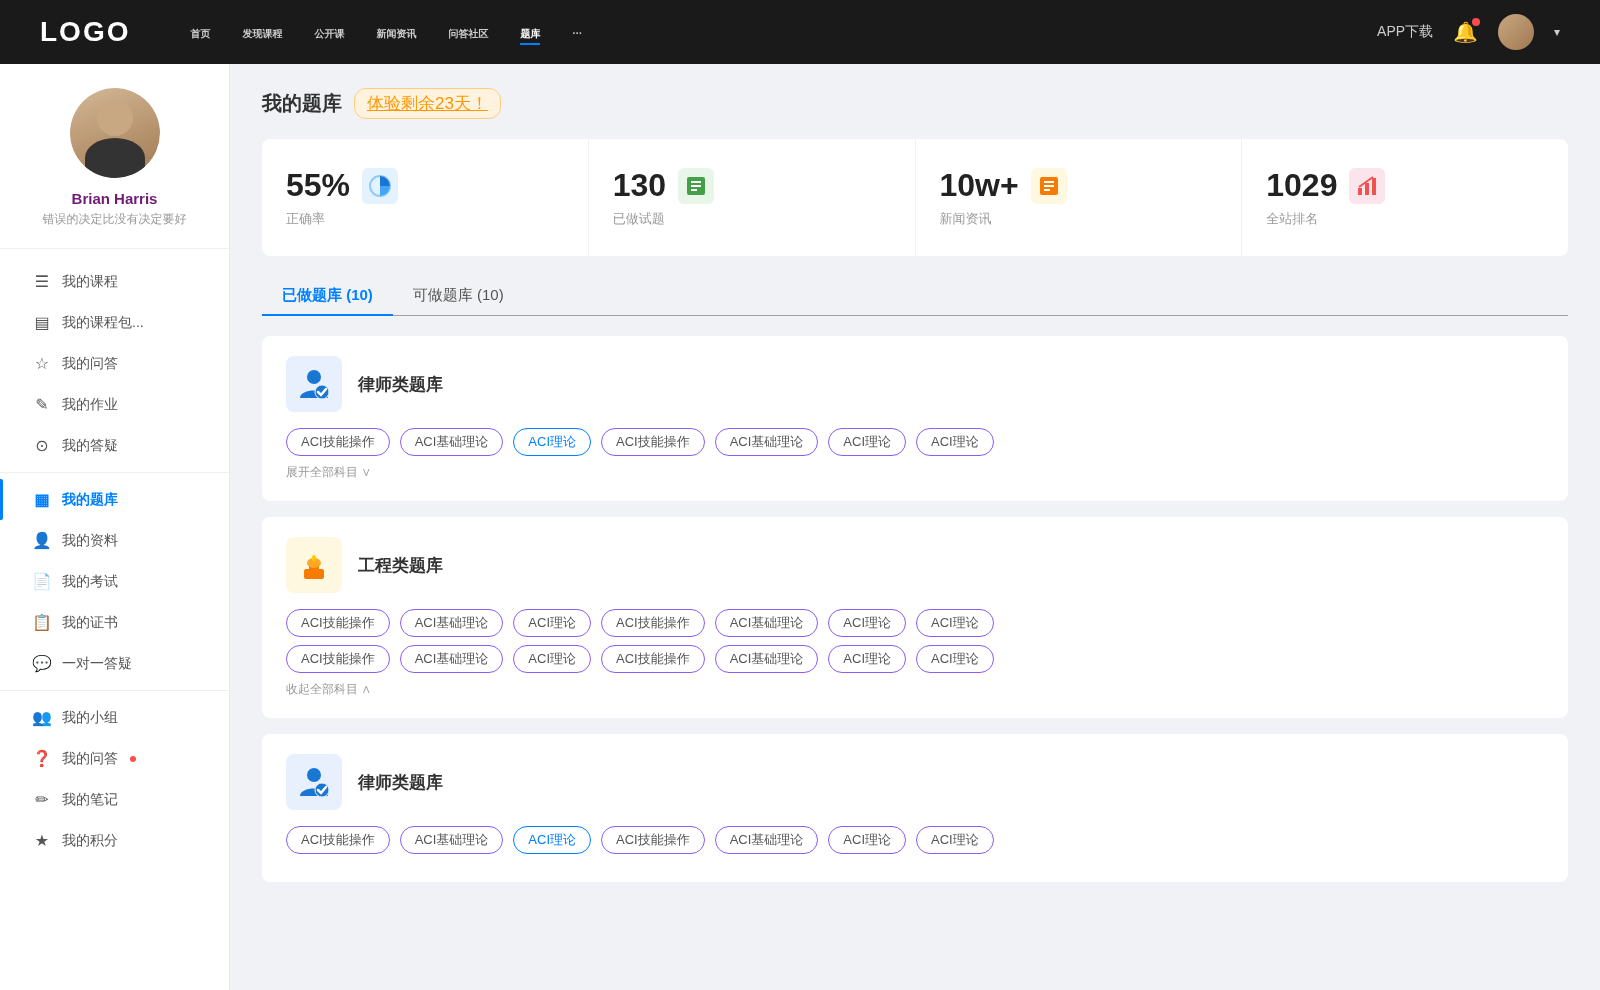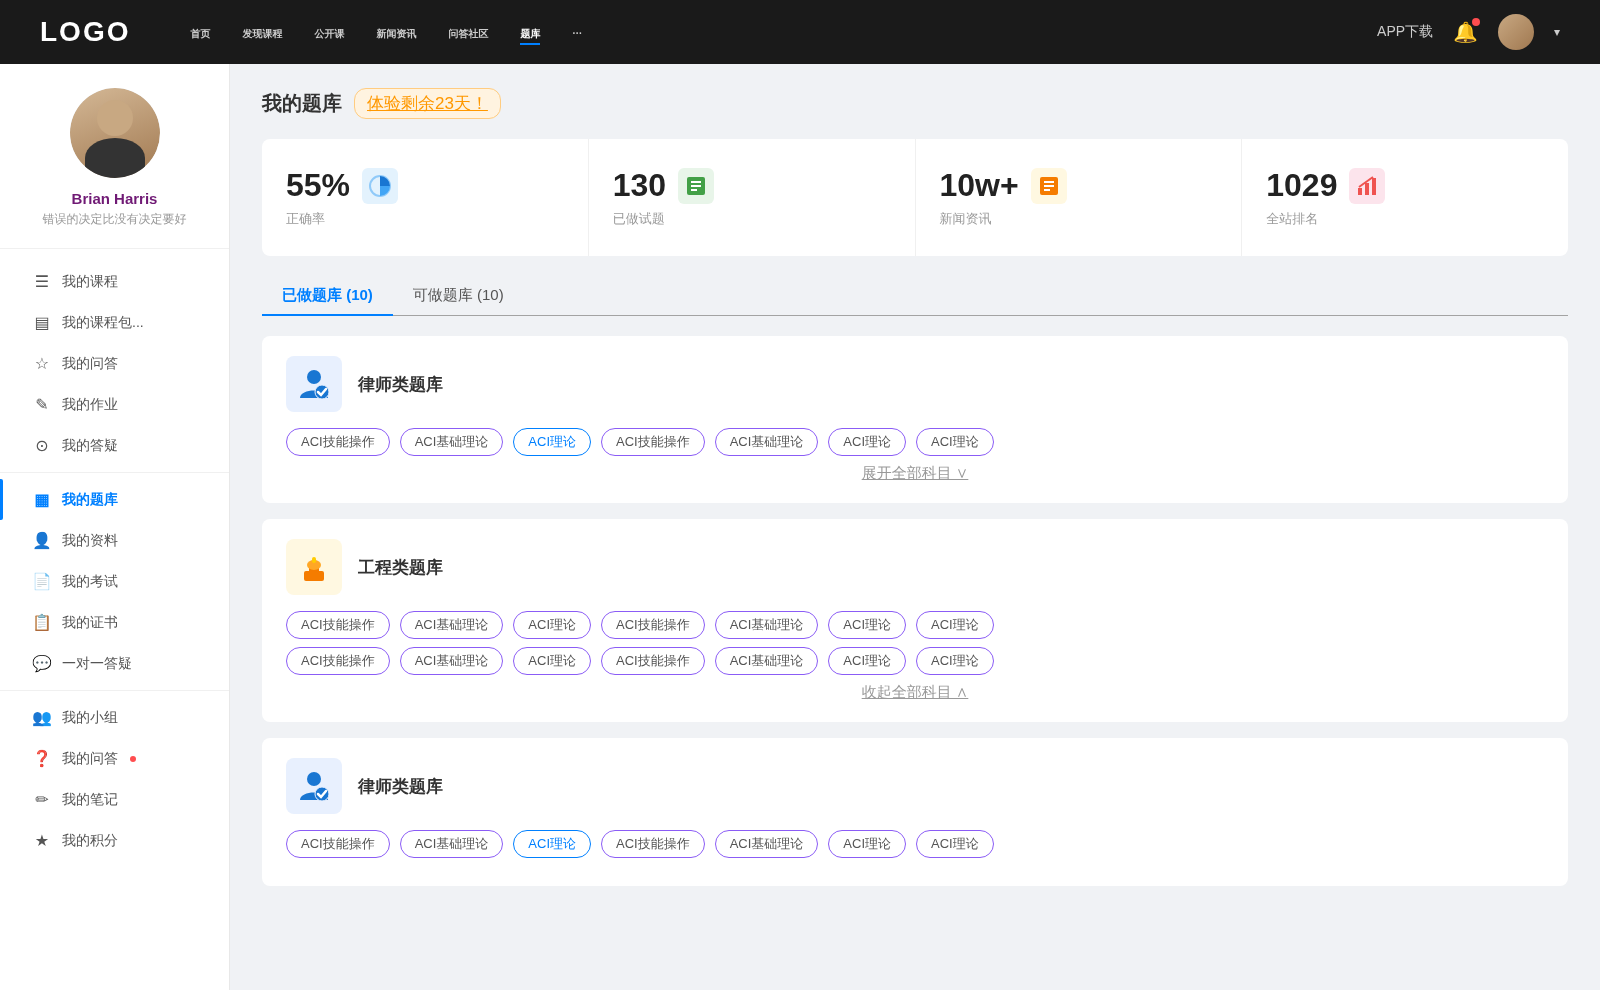--- a/index.html
+++ b/index.html
@@ -288,25 +288,24 @@
       font-size: 13px;
       color: #555;
       cursor: pointer;
     }
     .tag.active {
       border-color: #0080ff;
       color: #0080ff;
       background: #fff;
     }
     .expand-btn {
-      text-align: center;
-      font-size: 15px;
+      text-align: left;
+      font-size: 12px;
       color: #999;
       cursor: pointer;
-      text-decoration: underline;
     }
 
     
     ::-webkit-scrollbar { width: 6px; }
     ::-webkit-scrollbar-thumb { background: #ccc; border-radius: 3px; }
   </style>
 </head>
 <body>
 
 <nav class="navbar">

